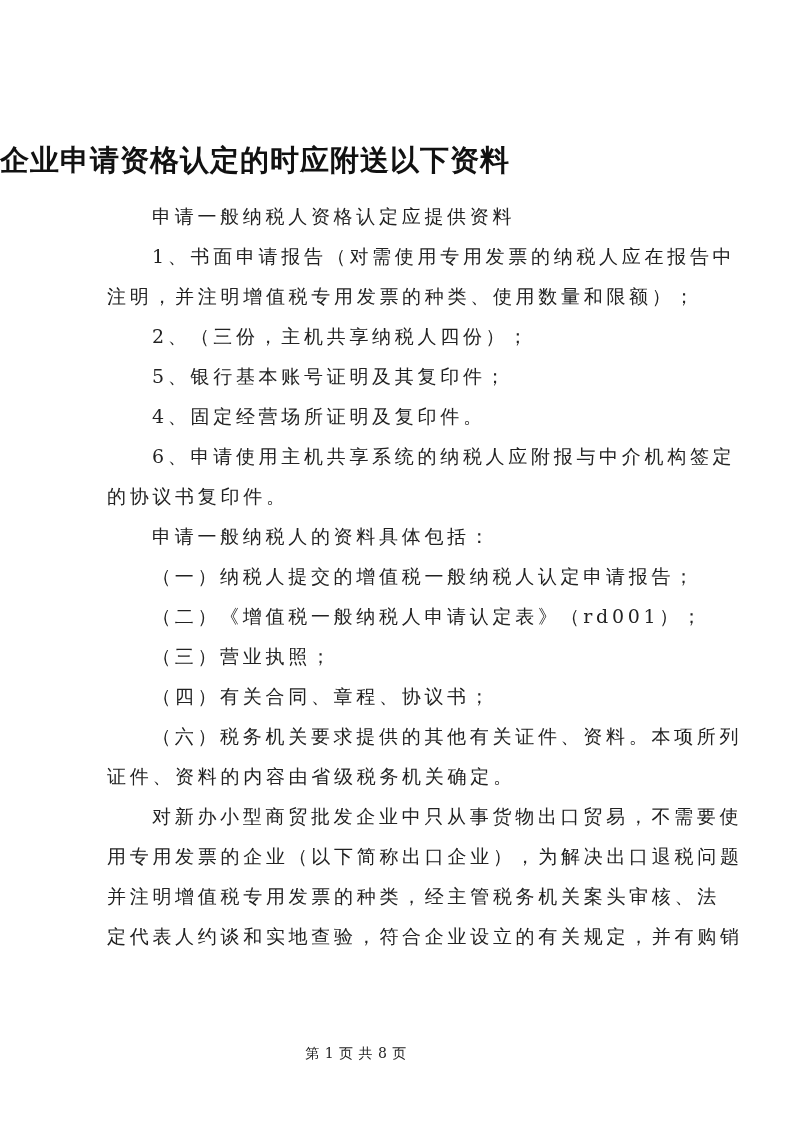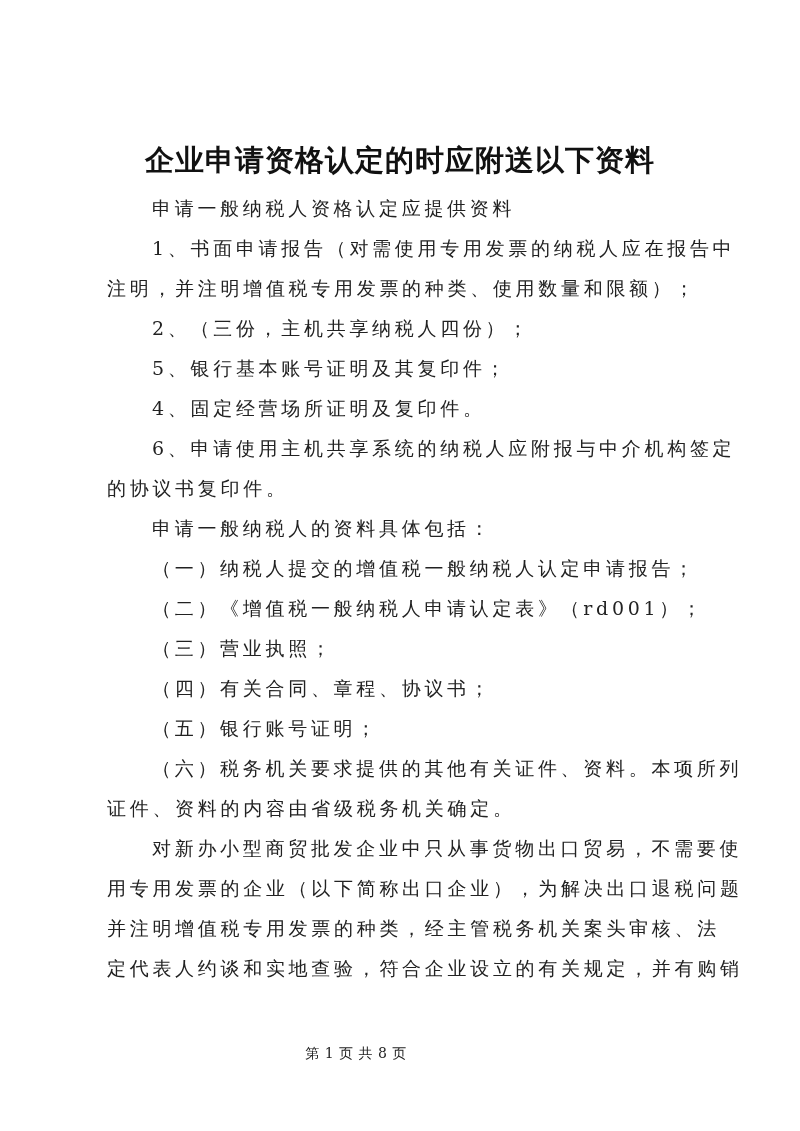--- a/index.html
+++ b/index.html
@@ -1,22 +1,22 @@
 <!DOCTYPE html>
 <html><head>
 <meta charset="utf-8">
 <style>
   html, body { margin: 0; padding: 0; background: #ffffff; }
   body { width: 800px; height: 1131px; position: relative; overflow: hidden;
          font-family: "DejaVu Serif", "Liberation Serif", serif; color: #222; }
   .page { position: absolute; left: 0; top: 0; width: 800px; height: 1131px; background: #fff; }
-  .title { position: absolute; top: 140px; left: 0; width: 800px; text-align: center;
+  .title { position: absolute; top: 140px; left: 0; width: 800px; 
            font-family: "DejaVu Sans", "Liberation Sans", sans-serif; font-weight: bold;
            font-size: 29px; letter-spacing: 1px; color: #111; line-height: 40px; }
-  .body { position: absolute; left: 107px; top: 188px; width: 592px; }
+  .body { position: absolute; left: 107px; top: 196px; width: 592px; }
   .line { height: 40px; line-height: 40px; font-size: 19px; white-space: nowrap;
           letter-spacing: 3.7px; color: #222; }
   .indent { padding-left: 45px; }
   .footer { position: absolute; top: 1045px; left: 0; width: 712px; text-align: center;
             font-size: 14px; color: #222; letter-spacing: 0.5px; }
 </style>
 </head>
 <body>
 
 <div class="page">
@@ -29,21 +29,20 @@
     <div class="line indent">2、（三份，主机共享纳税人四份）；</div>
     <div class="line indent">5、银行基本账号证明及其复印件；</div>
     <div class="line indent">4、固定经营场所证明及复印件。</div>
     <div class="line indent">6、申请使用主机共享系统的纳税人应附报与中介机构签定</div>
     <div class="line">的协议书复印件。</div>
     <div class="line indent">申请一般纳税人的资料具体包括：</div>
     <div class="line indent">（一）纳税人提交的增值税一般纳税人认定申请报告；</div>
     <div class="line indent">（二）《增值税一般纳税人申请认定表》（rd001）；</div>
     <div class="line indent">（三）营业执照；</div>
     <div class="line indent">（四）有关合同、章程、协议书；</div>
-    <div class="line indent">（五）银行账号证明；</div>
     <div class="line indent">（六）税务机关要求提供的其他有关证件、资料。本项所列</div>
     <div class="line">证件、资料的内容由省级税务机关确定。</div>
     <div class="line indent">对新办小型商贸批发企业中只从事货物出口贸易，不需要使</div>
     <div class="line">用专用发票的企业（以下简称出口企业），为解决出口退税问题</div>
     <div class="line">并注明增值税专用发票的种类，经主管税务机关案头审核、法</div>
     <div class="line">定代表人约谈和实地查验，符合企业设立的有关规定，并有购销</div>
   </div>
 
   <div class="footer">第 1 页  共 8 页</div>
 </div>

